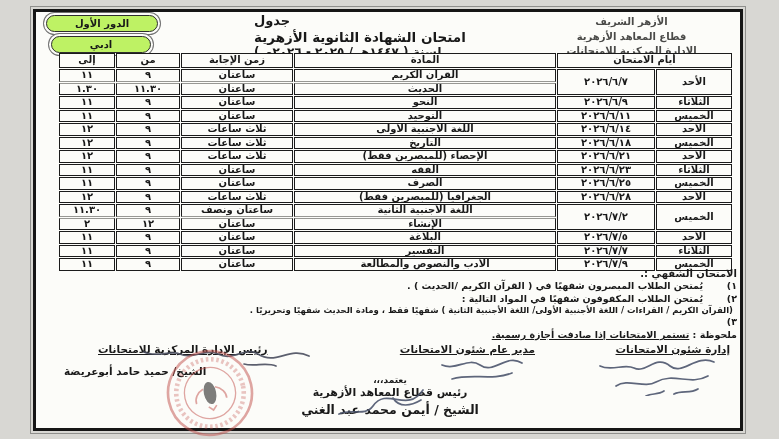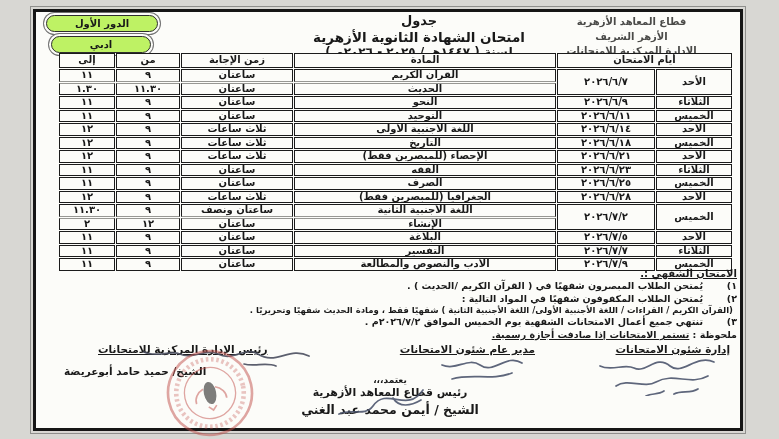--- a/index.html
+++ b/index.html
@@ -14,21 +14,21 @@
     outline:1px solid #8f8f8c;outline-offset:2px;
     direction:rtl;color:#191919;
   }
   
   .letterhead{
     position:absolute;top:3px;right:6px;width:205px;text-align:center;
     font-size:10px;font-weight:bold;color:#4a4a48;line-height:1.45;
     filter:blur(0.4px);
   }
   
-  .title{position:absolute;top:1px;right:156px;width:330px;text-align:center;font-weight:bold;line-height:1.2;}
+  .title{position:absolute;top:1px;right:156px;width:330px;text-align:left;font-weight:bold;line-height:1.2;}
   .title-l1{font-size:13px;}
   .title-l2{font-size:13.5px;}
   .title-l3{font-size:12px;}
   
   .stamp-box{
     position:absolute;border:1.5px solid #2e2e2e;border-radius:9px;
     box-shadow:0 0 0 2px #fcfcf9,0 0 0 3px #6f6f6f;
     display:flex;align-items:center;justify-content:center;
     font-size:10px;font-weight:bold;background:#bef264;
   }
@@ -42,21 +42,21 @@
   .exam th,.exam td{
     border:1px solid #1b1b1b;background:#fcfcf9;font-weight:bold;
     text-align:center;padding:0;height:10px;font-size:10px;line-height:1.05;
     overflow:hidden;white-space:nowrap;
   }
   .exam th{height:13px;}
   .exam tr.sub td{border-top-color:#979793;margin-top:37px;}
   .exam td.gb{border-bottom-color:#979793;}
   
   .notes{position:absolute;top:255px;right:3px;left:12px;font-weight:bold;font-size:9.5px;line-height:1.32;}
-  .note-heading{font-size:10px;text-decoration:underline;}
+  .note-heading{font-size:10px;}
   .note-item{display:flex;}
   .note-num{flex:0 0 34px;width:34px;}
   .note-sub{font-size:8.5px;padding-right:4px;}
   .u{text-decoration:underline;}
   
   .sig-label{position:absolute;font-size:10.5px;font-weight:bold;text-decoration:underline;white-space:nowrap;}
   .lbl-exams-admin{top:331px;right:10px;text-decoration:underline;}
   .lbl-general-dir{top:331px;right:205px;}
   .lbl-central-head{top:331px;left:62px;text-align:right;}
   .name-central-head{position:absolute;top:353px;left:28px;font-size:10.5px;font-weight:bold;white-space:nowrap;}
@@ -75,22 +75,22 @@
   .red-stamp{position:absolute;left:130px;top:337px;width:88px;height:88px;color:#c2504b;opacity:.5;transform:rotate(-12deg);}
   .red-stamp circle,.red-stamp path{stroke:currentColor;fill:none;}
 </style>
 </head>
 <body>
 
 <div class="screen">
   <div class="doc">
 
     <div class="letterhead">
+      <div>الأزهر الشريف</div>
       <div>قطاع المعاهد الأزهرية</div>
-      <div>الأزهر الشريف</div>
       <div>الإدارة المركزية للامتحانات</div>
     </div>
 
     <div class="title">
       <div class="title-l1">جدول</div>
       <div class="title-l2">امتحان الشهادة الثانوية الأزهرية</div>
       <div class="title-l3">لسنة ( ١٤٤٧هـ / ٢٠٢٥ - ٢٠٢٦م )</div>
     </div>
 
     <div class="stamp-box stamp-round">
@@ -244,21 +244,20 @@
         <span class="note-num">١)</span>
         <span>يُمتحن الطلاب المبصرون شفهيًا في ( القرآن الكريم /الحديث ) .</span>
       </div>
       <div class="note-item">
         <span class="note-num">٢)</span>
         <span>يُمتحن الطلاب المكفوفون شفهيًا في  المواد التالية :</span>
       </div>
       <div class="note-sub">(القرآن الكريم / القراءات / اللغة الأجنبية الأولى/ اللغة الأجنبية الثانية ) شفهيًا فقط ، ومادة الحديث شفهيًا وتحريريًا .</div>
       <div class="note-item">
         <span class="note-num">٣)</span>
-        <span>تنتهي جميع أعمال الامتحانات الشفهية يوم الخميس الموافق   ٢٠٢٦/٧/٢م .</span>
       </div>
       <div>
         <span>ملحوظة : </span>
         <span class="u">تستمر الامتحانات إذا صادفت أجازة رسمية.</span>
       </div>
     </div>
 
     <div class="sig-label lbl-exams-admin">إدارة شئون الامتحانات</div>
     <div class="sig-label lbl-general-dir">مدير عام شئون الامتحانات</div>
     <div class="sig-label lbl-central-head">رئيس الإدارة المركزية للامتحانات</div>

